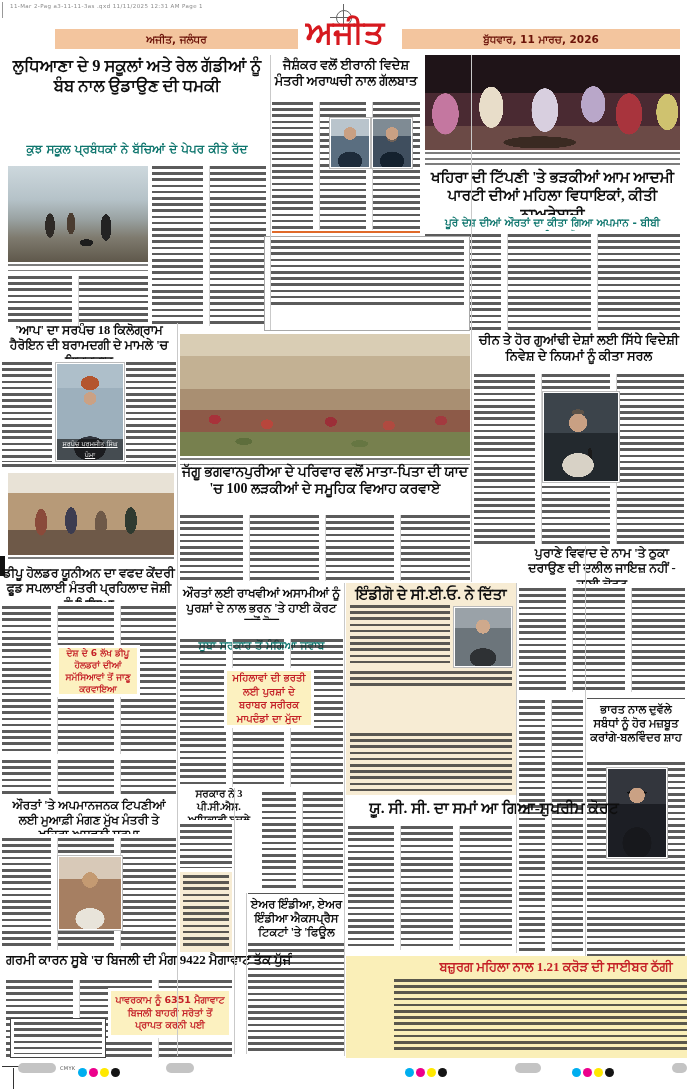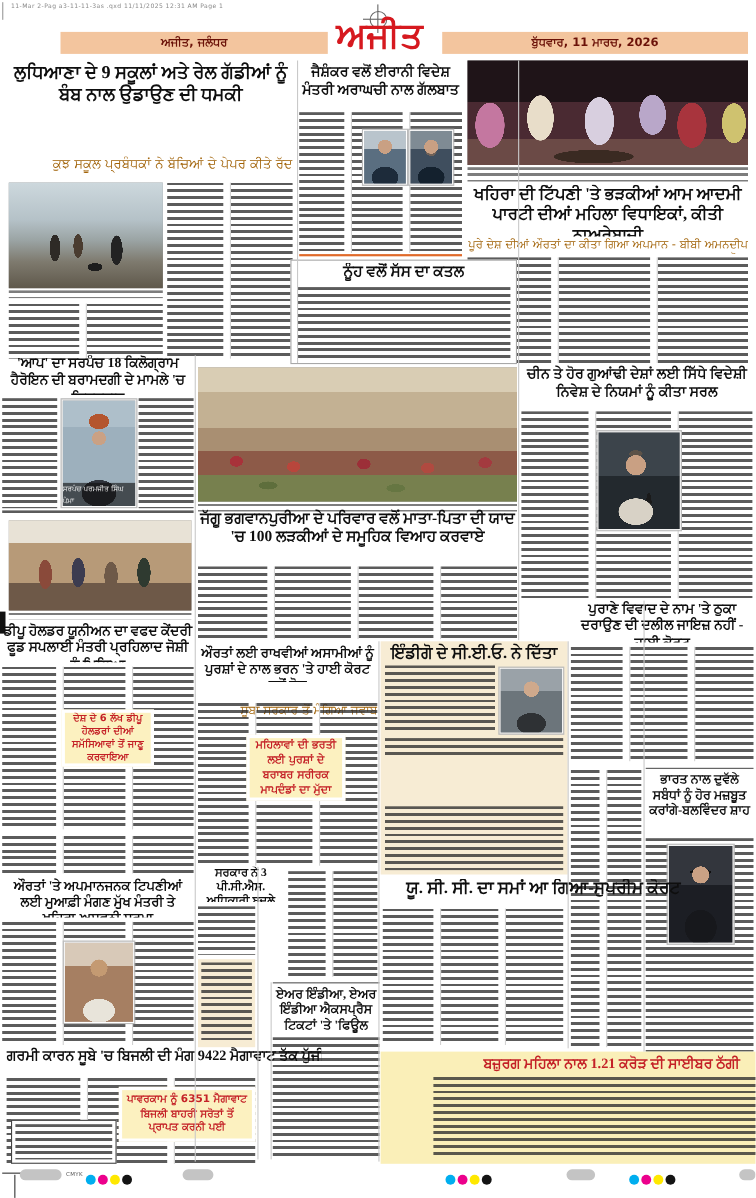--- a/index.html
+++ b/index.html
@@ -2,39 +2,39 @@
 <html><head>
 <meta charset="utf-8">
 <style>
   html,body{margin:0;padding:0;background:#ffffff;}
   .page{position:relative;width:687px;height:1089px;background:#fff;overflow:hidden;
         font-family:"DejaVu Sans","Liberation Sans",sans-serif;color:#111;}
   .abs{position:absolute;}
   
   .h{font-weight:700;color:#0e0e0e;text-align:center;line-height:1.22;overflow:hidden;font-family:Liberation Serif, serif;}
   .red{color:#c42127;}
-  .sub{font-weight:400;text-align:right;color:#a16207;line-height:1.2;overflow:hidden;}
+  .sub{font-weight:700;text-align:center;color:#0f766e;line-height:1.2;overflow:hidden;}
   
   .tx{background-image:repeating-linear-gradient(to bottom,rgba(45,45,45,.78) 0,rgba(45,45,45,.78) 2.6px,transparent 2.6px,transparent 6.2px);}
   .cap{background-image:repeating-linear-gradient(to bottom,rgba(70,70,70,.7) 0,rgba(70,70,70,.7) 2.2px,transparent 2.2px,transparent 5.6px);}
   .cols{display:flex;gap:6px;}
   .cols>.tx{flex:1;}
   .cols>.tx+.tx{border-left:1px solid #d2d2d2;padding-left:6px;}
   .ybox{background:#fcf1c0;color:#c42127;font-weight:700;text-align:center;
         display:flex;align-items:center;justify-content:center;line-height:1.35;
         border:3px solid #fff;box-sizing:border-box;padding:2px;overflow:hidden;}
   .ph{background-color:#888;overflow:hidden;}
   .phb{border:1px solid #fff;outline:1px solid #bbb;}
   .vr{background:#c9c9c9;width:1px;}
   .mast{background:#f3c59e;color:#6b1208;font-weight:700;font-size:10.5px;
         display:flex;align-items:center;justify-content:center;overflow:hidden;}
   .pill{background:#c4c4c4;border-radius:6px;}
   .dot{width:9px;height:9px;border-radius:50%;display:inline-block;margin-right:2px;}
   .capbar{position:absolute;left:0;right:0;bottom:0;background:rgba(15,15,15,.62);
-          color:#fff;font-size:6.5px;text-align:left;line-height:1.6;overflow:hidden;}
+          color:#fff;font-size:6.5px;text-align:center;line-height:1.6;overflow:hidden;text-decoration:underline;}
   .cream{background:#f7ecd4;}
 </style>
 </head>
 <body>
 
 <div class="page">
 
   <div class="abs" style="left:10px;top:3px;font-size:5.5px;color:#8a8a8a;letter-spacing:.4px;">11-Mar 2-Pag a3-11-11-3as .qxd  11/11/2025  12:31 AM  Page 1</div>
   <div class="abs" style="left:2px;top:2px;width:1px;height:16px;background:#999;"></div>
   <div class="abs" style="left:336px;top:10px;width:14px;height:14px;border:1px solid #666;border-radius:50%;"></div>
@@ -102,21 +102,20 @@
     <div class="abs h" style="left:425px;top:168px;width:255px;height:47px;font-size:15px;">ਖਹਿਰਾ ਦੀ ਟਿੱਪਣੀ 'ਤੇ ਭੜਕੀਆਂ ਆਮ ਆਦਮੀ ਪਾਰਟੀ ਦੀਆਂ ਮਹਿਲਾ ਵਿਧਾਇਕਾਂ, ਕੀਤੀ ਨਾਅਰੇਬਾਜ਼ੀ</div>
     <div class="abs sub" style="left:425px;top:216px;width:255px;height:15px;font-size:10.5px;">ਪੂਰੇ ਦੇਸ਼ ਦੀਆਂ ਔਰਤਾਂ ਦਾ ਕੀਤਾ ਗਿਆ ਅਪਮਾਨ - ਬੀਬੀ ਅਮਨਦੀਪ ਅਰੋੜਾ</div>
     <div class="abs cols" style="left:425px;top:234px;width:255px;height:96px;">
       <div class="tx"></div>
       <div class="tx"></div>
       <div class="tx"></div>
     </div>
   </section>
 
   <section class="abs" style="left:264px;top:236px;width:206px;height:95px;border:1px solid #a8a8a8;box-sizing:border-box;background:#fff;">
-    <div class="h" style="margin-top:2px;font-size:14px;height:19px;">ਨੂੰਹ ਵਲੋਂ ਸੱਸ ਦਾ ਕਤਲ</div>
     <div class="tx" style="margin:3px 5px 0 5px;height:65px;"></div>
   </section>
 
   <div class="abs ph" style="left:180px;top:334px;width:290px;height:122px;
        background-image:radial-gradient(ellipse 10px 8px at 12% 70%,#a8323a 60%,transparent 61%),
                         radial-gradient(ellipse 10px 8px at 30% 74%,#b8463c 60%,transparent 61%),
                         radial-gradient(ellipse 10px 8px at 52% 72%,#9c2f38 60%,transparent 61%),
                         radial-gradient(ellipse 10px 8px at 72% 75%,#b04a40 60%,transparent 61%),
                         radial-gradient(ellipse 10px 8px at 90% 71%,#a33a3f 60%,transparent 61%),
                         radial-gradient(ellipse 14px 6px at 22% 88%,#5e6e3c 60%,transparent 61%),

